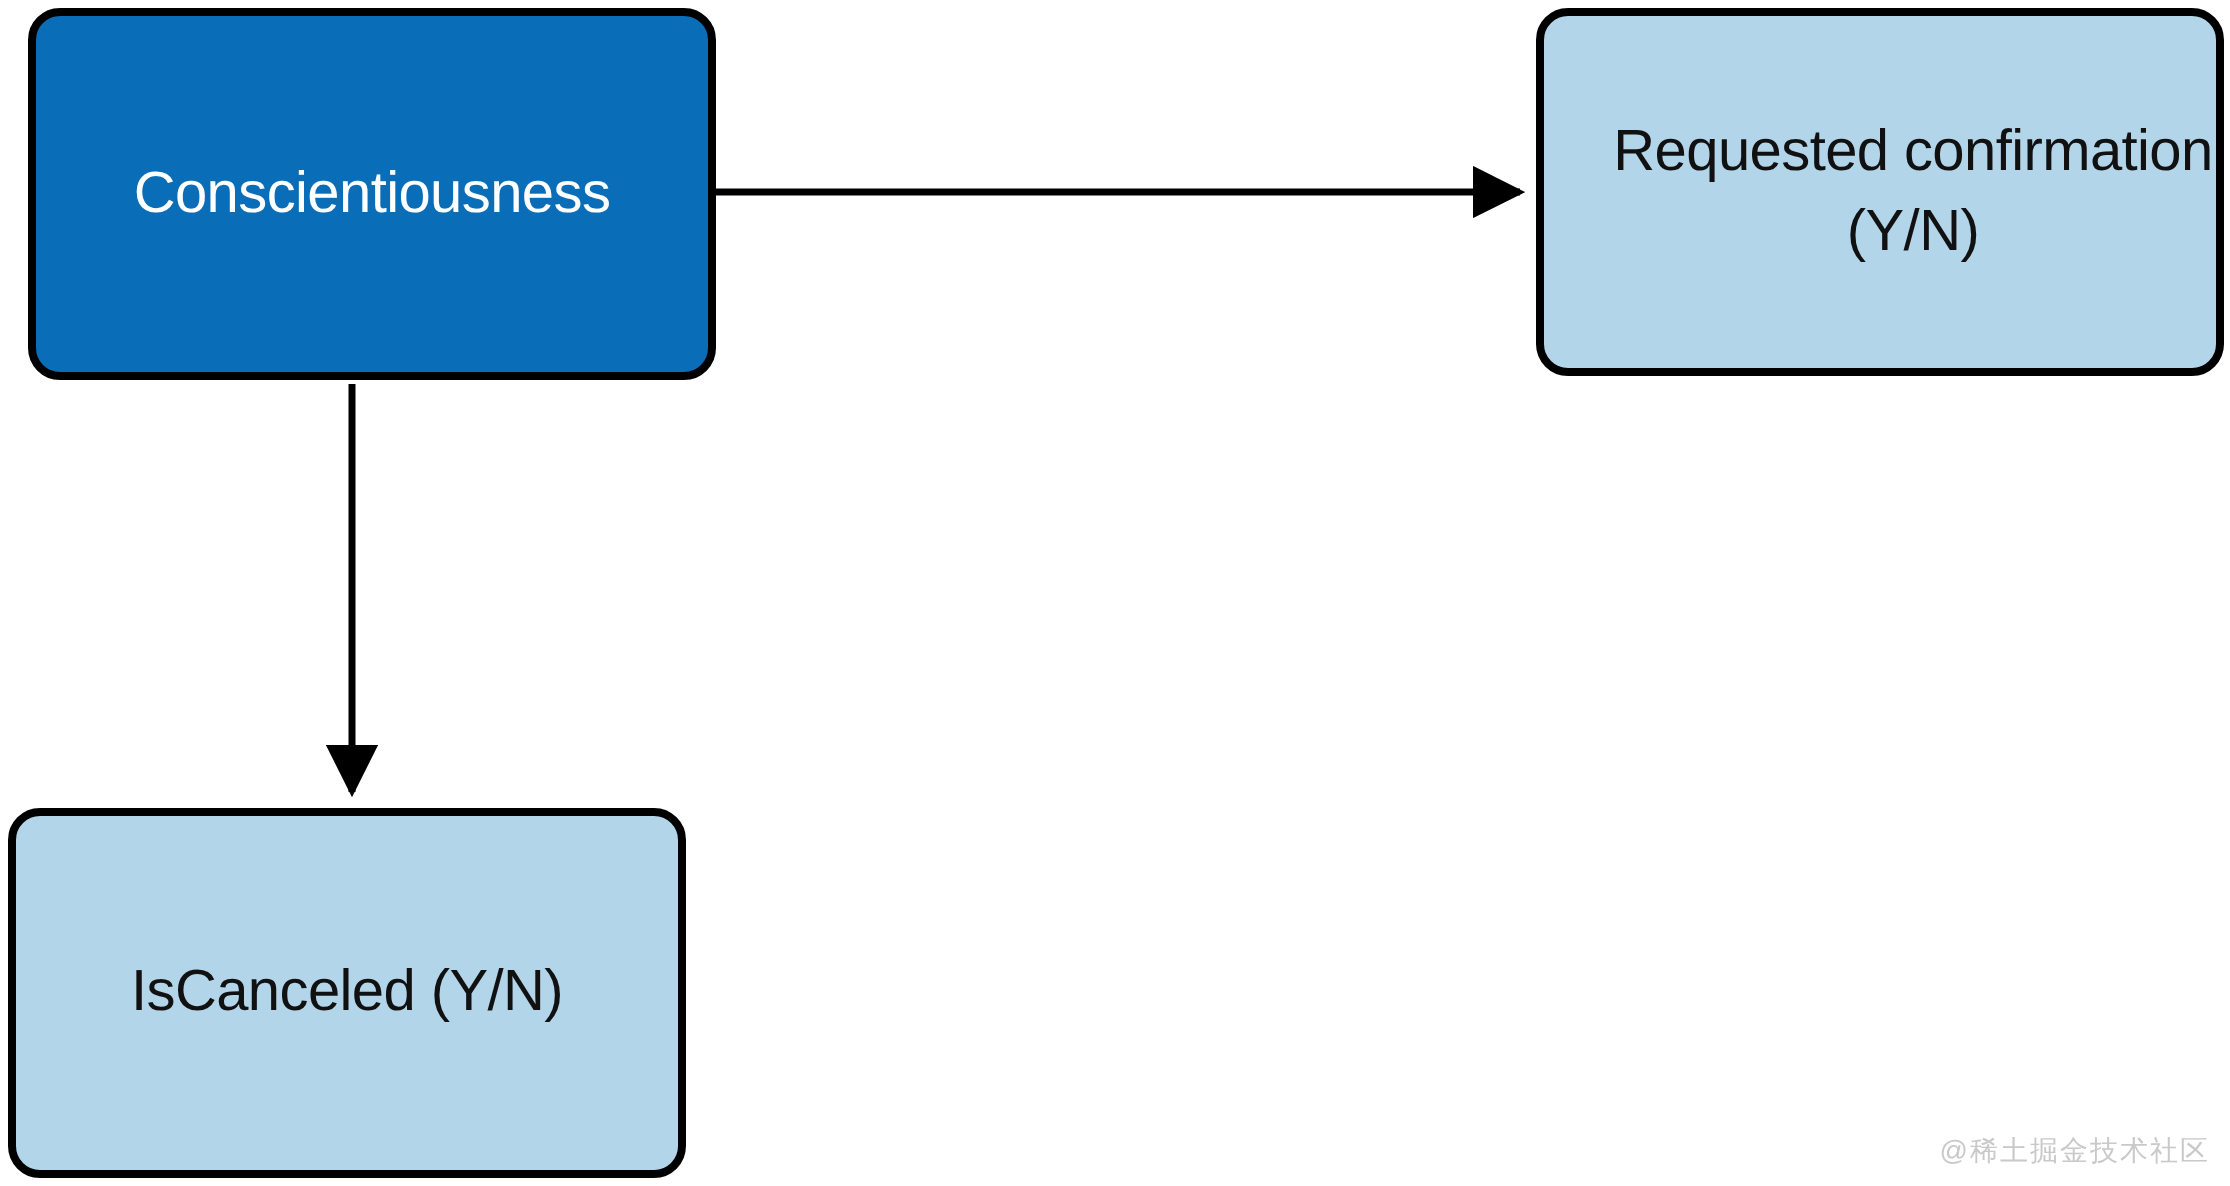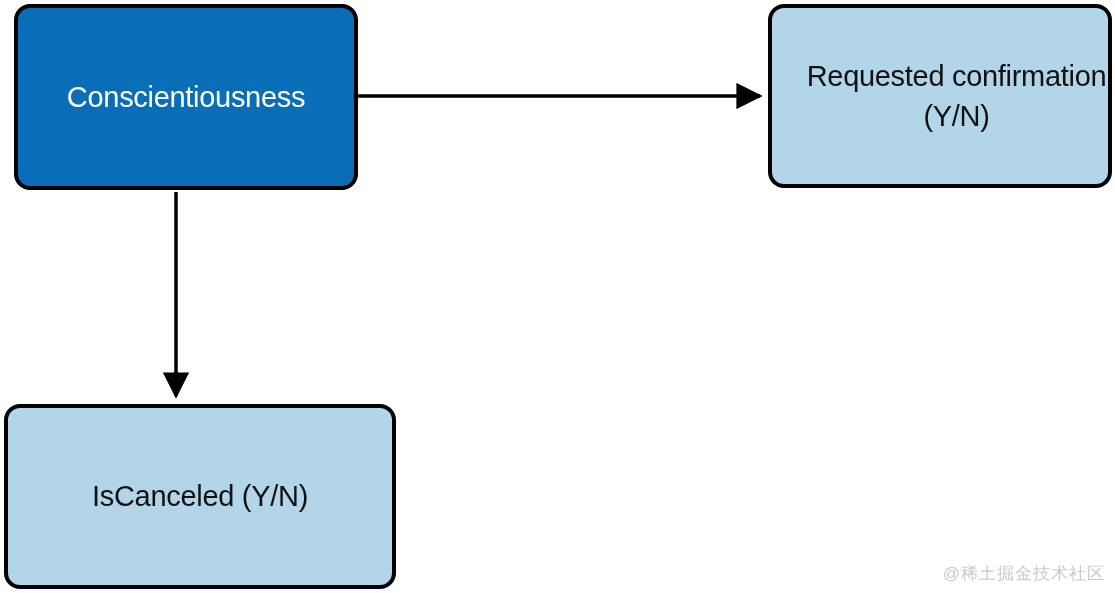--- a/index.html
+++ b/index.html
@@ -40,27 +40,27 @@
   .node--primary {
     background: var(--primary-fill, #0a6db7);
     color: var(--primary-text, #ffffff);
   }
   .node--secondary {
     background: var(--secondary-fill, #b3d5ea);
     color: var(--secondary-text, #111111);
   }
   #node-conscientiousness { left: 14px;   top: 4px;   width: 344px; height: 186px; }
   #node-requested         { left: 768px; top: 4px;   width: 344px; height: 184px; padding-left: 33px; }
-  #node-iscanceled        { left: 4px;   top: 404px; width: 392px; height: 185px; }
+  #node-iscanceled        { left: 4px;   top: 404px; width: 339px; height: 185px; }
   #node-requested .node-label { max-width: 300px; }
   .watermark {
     position: absolute;
     right: 10px;
     bottom: 8px;
-    font-size: 17px;
+    font-size: 14px;
     color: var(--watermark-color, #c9c9c9);
     letter-spacing: 1px;
   }
 </style>
 </head>
 <body style="--primary-fill: #0a6db7; --primary-text: #ffffff; --secondary-fill: #b3d5ea; --secondary-text: #111111; --border-color: #000000; --watermark-color: #c9c9c9;">
 
 <div class="canvas">
 
   <svg class="edges" width="1115" height="593" viewBox="0 0 1115 593" aria-hidden="true">

